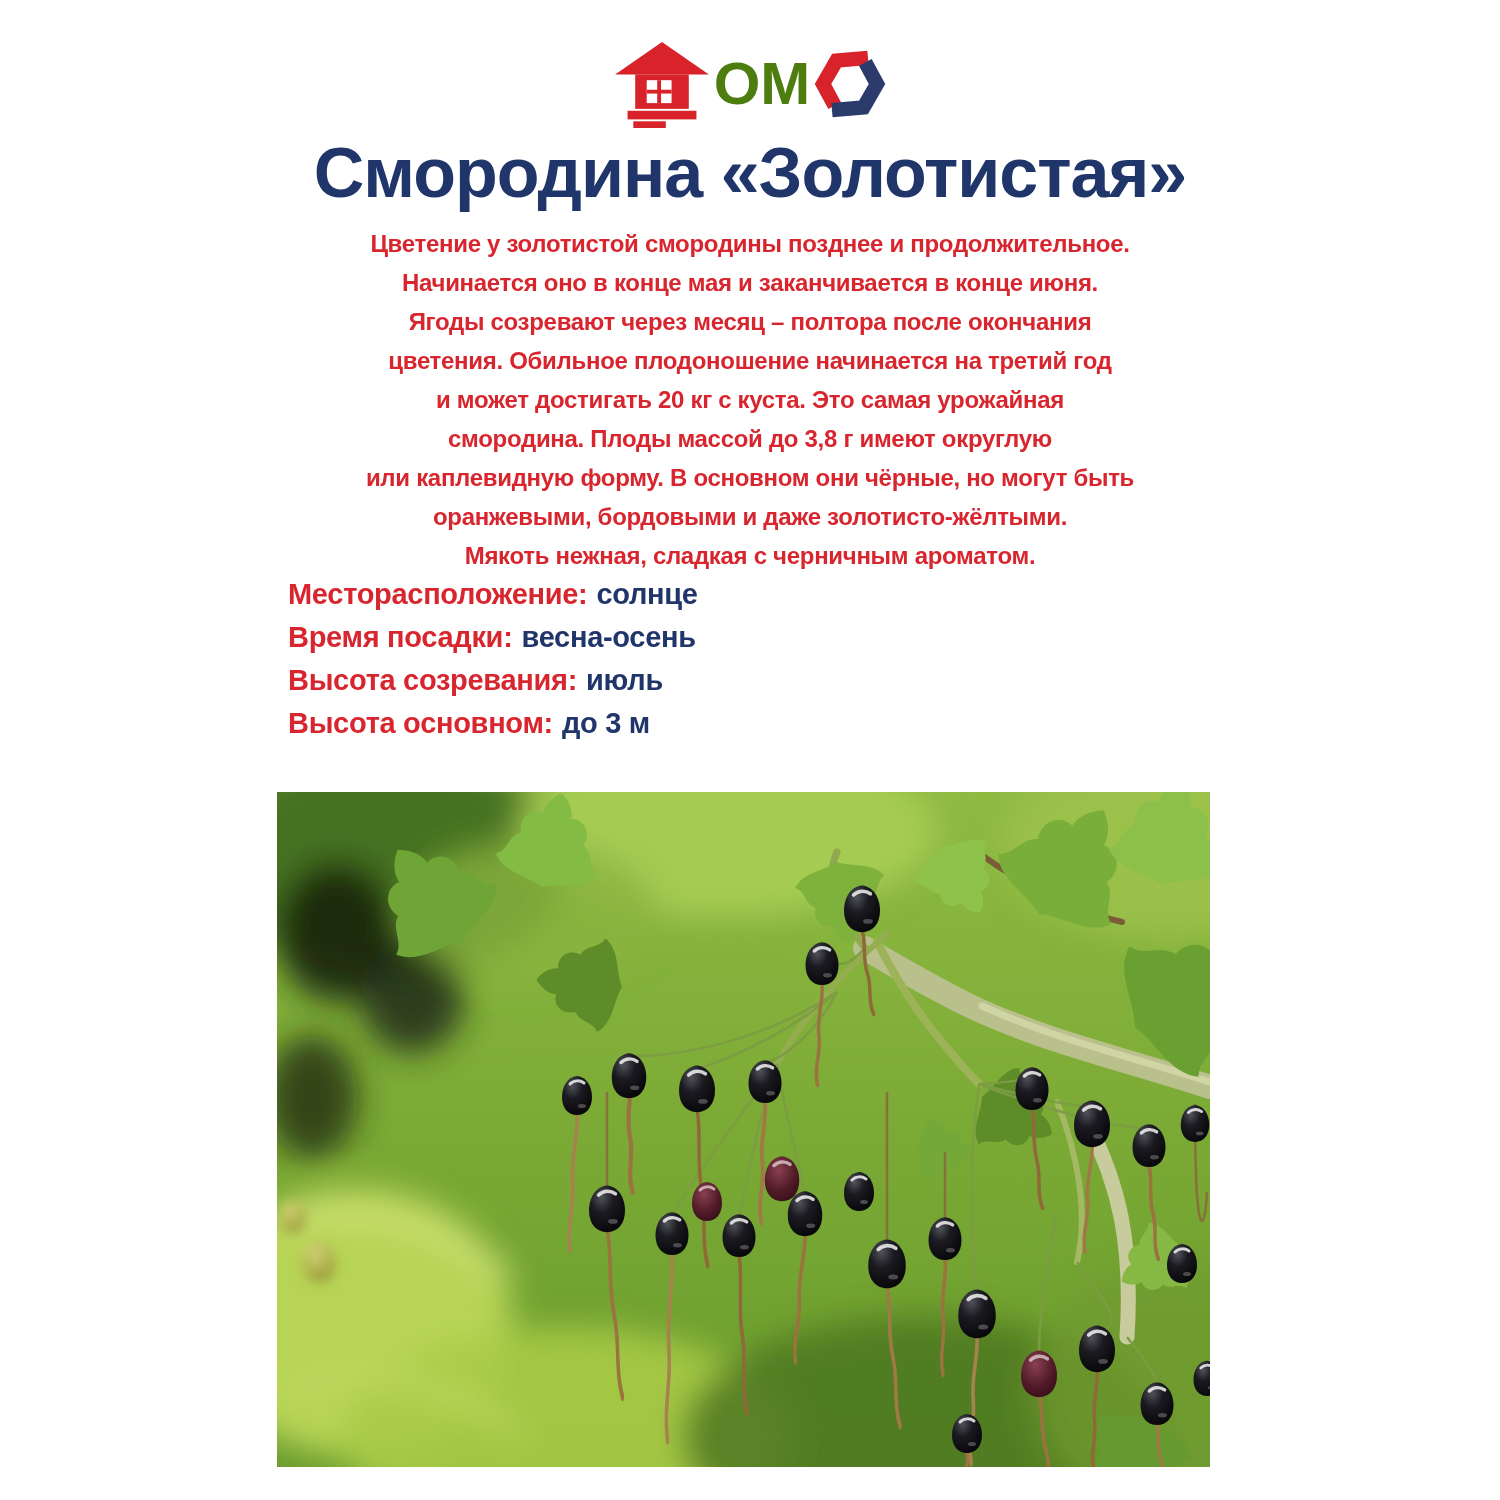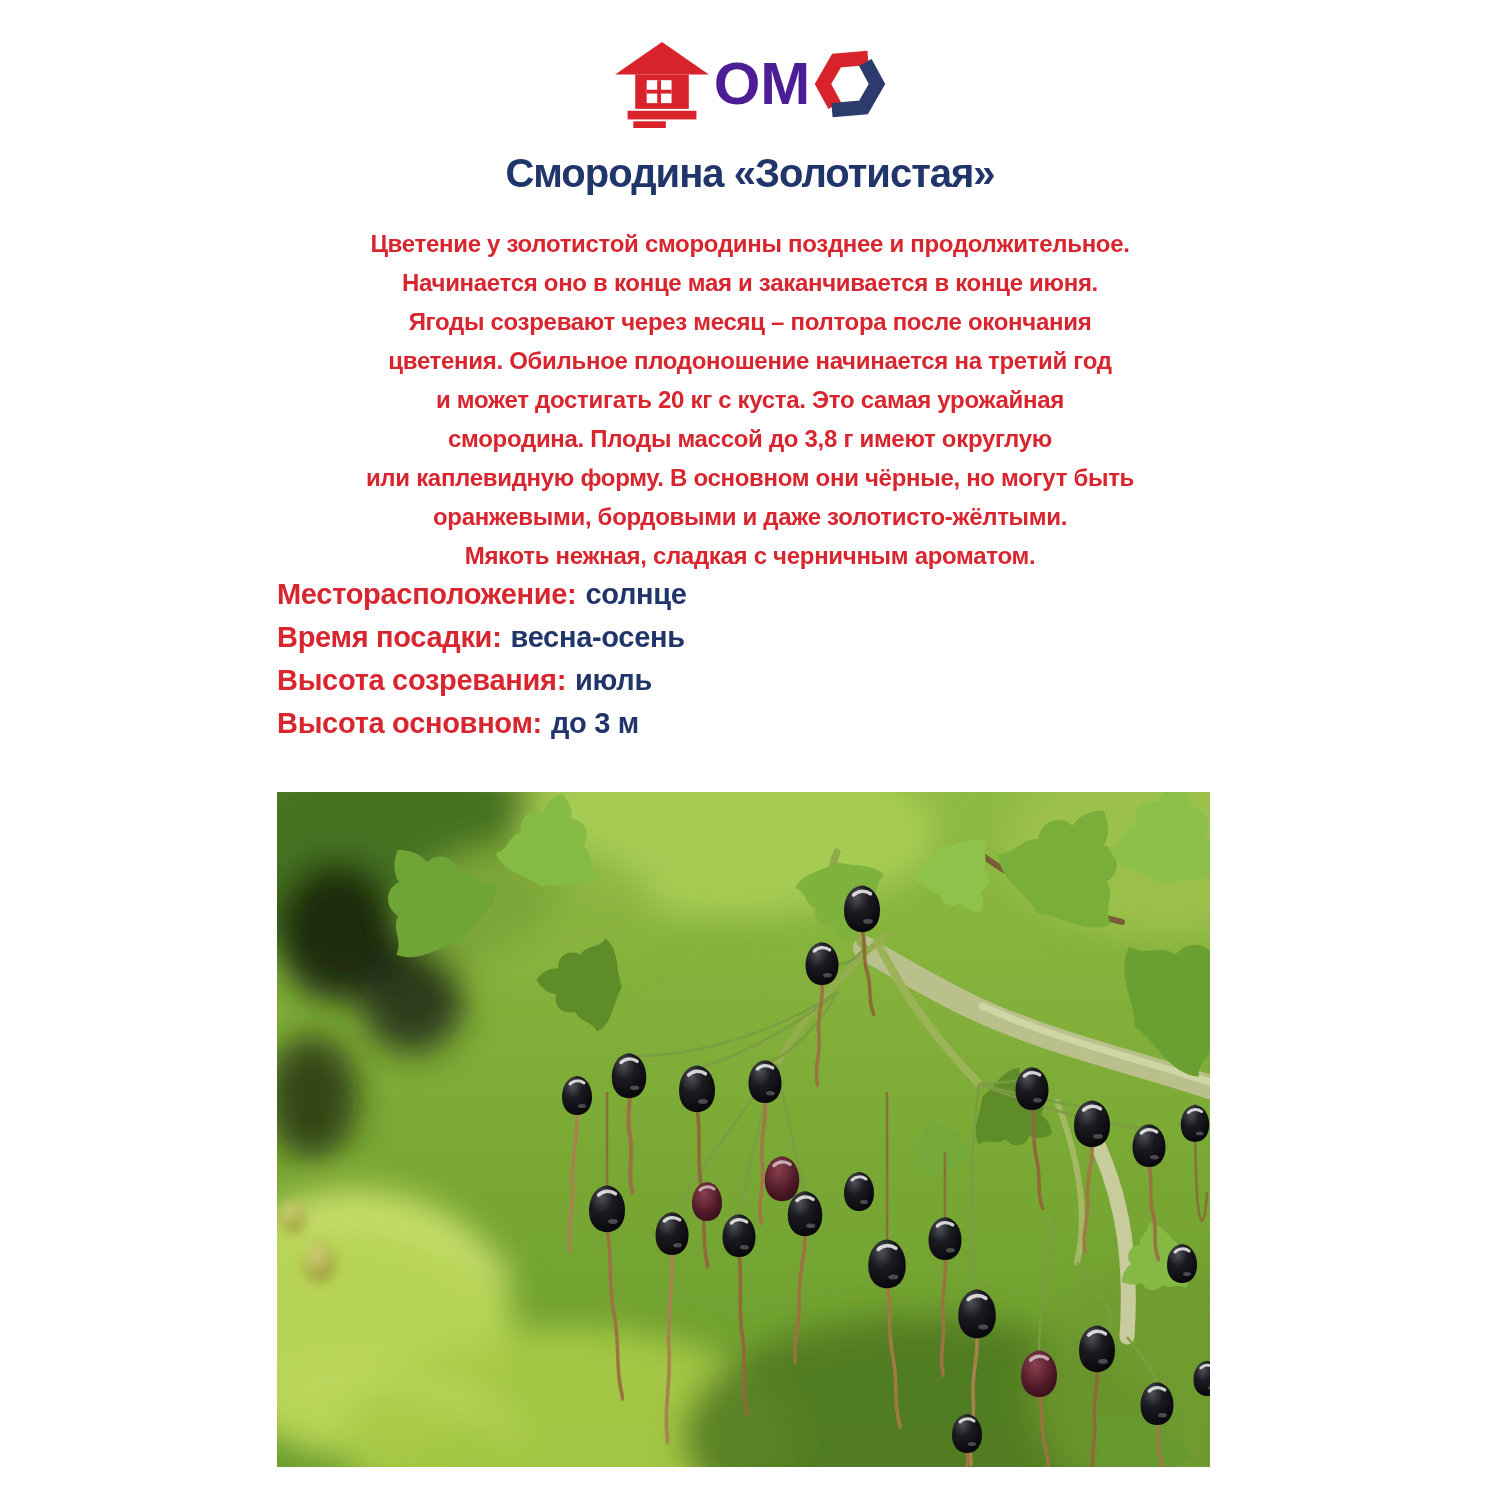--- a/index.html
+++ b/index.html
@@ -6,42 +6,42 @@
   .page{
     position:relative;width:1500px;height:1500px;background:#ffffff;overflow:hidden;
     font-family:"Liberation Sans", sans-serif;
   }
   
   .logo{
     position:absolute;top:40px;left:0;right:0;height:88px;
     display:flex;justify-content:center;align-items:center;gap:4px;
   }
   .logo .word{font-weight:bold;font-size:60px;letter-spacing:0px;line-height:1;}
-  .logo .word.red{color:#4c1d95;}
+  .logo .word.red{color:#4d7c0f;}
   .logo .word.navy{color:#2b3b6b;}
   .logo svg{display:block;}
   
   .title{
     position:absolute;top:136px;left:0;right:0;
-    text-align:center;font-weight:bold;font-size:40px;line-height:74px;
+    text-align:center;font-weight:bold;font-size:70px;line-height:74px;
     color:#20356a;letter-spacing:-1px;
   }
   
   .desc{
     position:absolute;top:224px;left:50%;transform:translateX(-50%);
     width:1020px;text-align:center;
     font-weight:bold;font-size:24px;line-height:39px;letter-spacing:-0.3px;
     color:#d8252e;white-space:pre-line;
   }
   
   .attrs{
     position:absolute;top:580px;left:277px;width:1000px;
     display:flex;flex-direction:column;gap:15px;
   }
-  .attr-row{font-weight:bold;font-size:29px;line-height:28px;letter-spacing:-0.3px;}
+  .attr-row{font-weight:bold;font-size:29px;line-height:28px;letter-spacing:-0.3px;margin-left:11px;}
   .attr-label{color:#d8252e;margin-right:9px;}
   .attr-value{color:#20356a;}
   
   .photo{
     position:absolute;top:792px;left:277px;width:933px;height:675px;
   }
   .photo svg{display:block;width:933px;height:675px;}
 </style>
 </head>
 <body>

